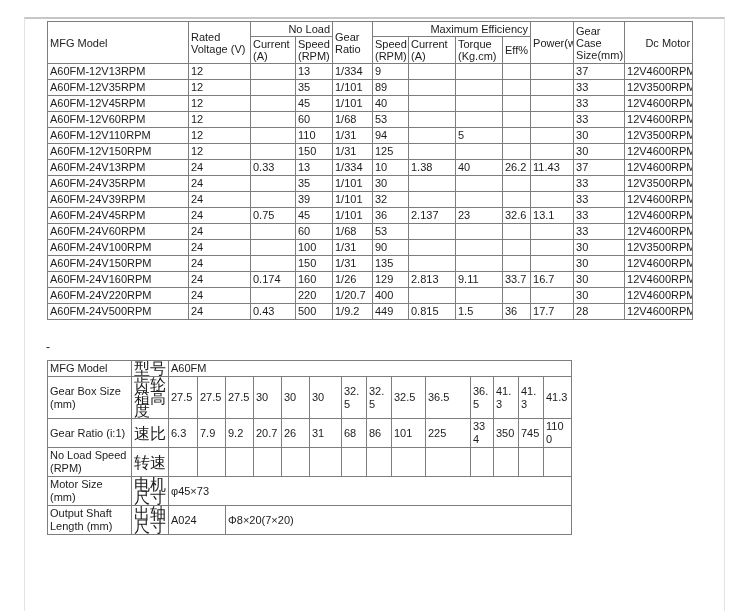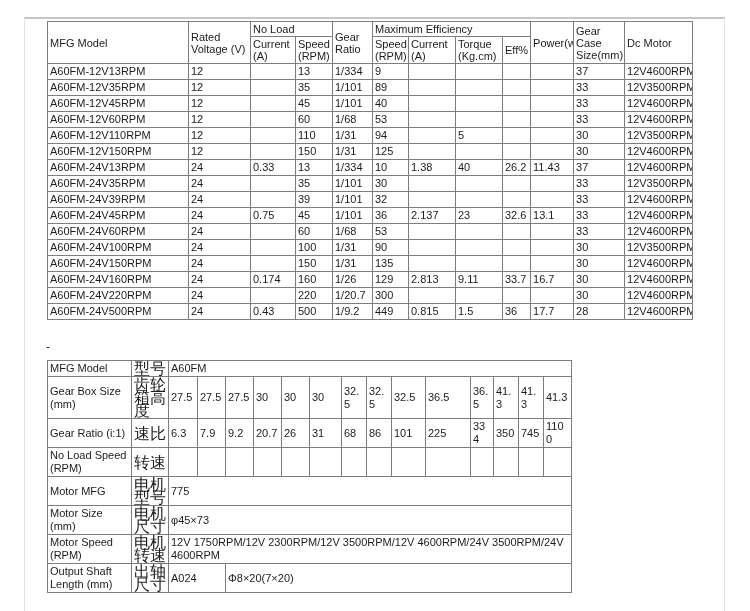--- a/index.html
+++ b/index.html
@@ -13,21 +13,21 @@
   }
   .dash { position:absolute; left:46px; top:340px; font-size:12px; color:#1c1c1c; }
   table { border-collapse:collapse; table-layout:fixed; position:absolute; font-size:11px; background:#fff; }
   table, td, th { border:1px solid #7d7d7d; }
   td, th {
     padding:1px 2px; vertical-align:middle; text-align:left; font-weight:normal;
     overflow:hidden; line-height:13px;
   }
   #spec-table { left:47px; top:21px; width:645px; }
   #spec-table th { white-space:normal; line-height:12px; }
-  #spec-table th.nowrap { white-space:nowrap; }
+  #spec-table th.nowrap { white-space:nowrap;text-align:right; }
   #spec-table tr.h1 { height:15px; }
   #spec-table tr.h2 { height:25px; }
   #spec-table tbody td { height:13px; white-space:nowrap; }
   #detail-table { left:47px; top:360px; width:524px; }
   #detail-table td { white-space:normal; word-wrap:break-word; }
   #detail-table td.cn-cell { font-size:16px; line-height:13px; }
   #detail-table tr { height:16px; }
 </style>
 </head>
 <body>
@@ -266,21 +266,21 @@
         <td>16.7</td>
         <td>30</td>
         <td>12V4600RPM</td>
       </tr>
       <tr>
         <td>A60FM-24V220RPM</td>
         <td>24</td>
         <td></td>
         <td>220</td>
         <td>1/20.7</td>
-        <td>300</td>
+        <td>400</td>
         <td></td>
         <td></td>
         <td></td>
         <td></td>
         <td>30</td>
         <td>12V4600RPM</td>
       </tr>
       <tr>
         <td>A60FM-24V500RPM</td>
         <td>24</td>
@@ -371,33 +371,23 @@
         <td></td>
         <td></td>
         <td></td>
         <td></td>
         <td></td>
         <td></td>
         <td></td>
         <td></td>
       </tr>
       <tr>
-        <td>Motor MFG</td>
-        <td class="cn-cell">电机型号</td>
-        <td colspan="14">775</td>
-      </tr>
-      <tr>
         <td>Motor Size (mm)</td>
         <td class="cn-cell">电机尺寸</td>
         <td colspan="14">φ45×73</td>
-      </tr>
-      <tr>
-        <td>Motor Speed (RPM)</td>
-        <td class="cn-cell">电机转速</td>
-        <td colspan="14">12V 1750RPM/12V 2300RPM/12V 3500RPM/12V 4600RPM/24V 3500RPM/24V 4600RPM</td>
       </tr>
       <tr>
         <td>Output Shaft Length (mm)</td>
         <td class="cn-cell">出轴尺寸</td>
         <td colspan="2">A024</td>
         <td colspan="12">Φ8×20(7×20)</td>
       </tr>
     </tbody>
 </table>
 

